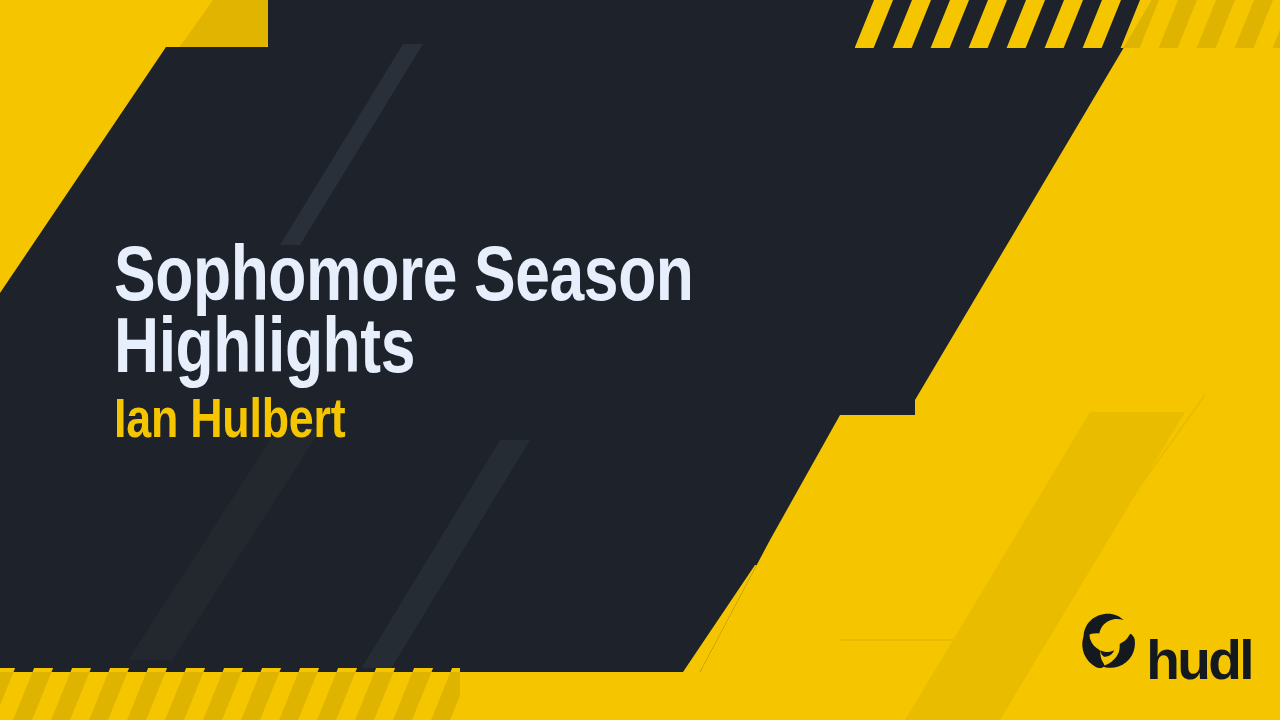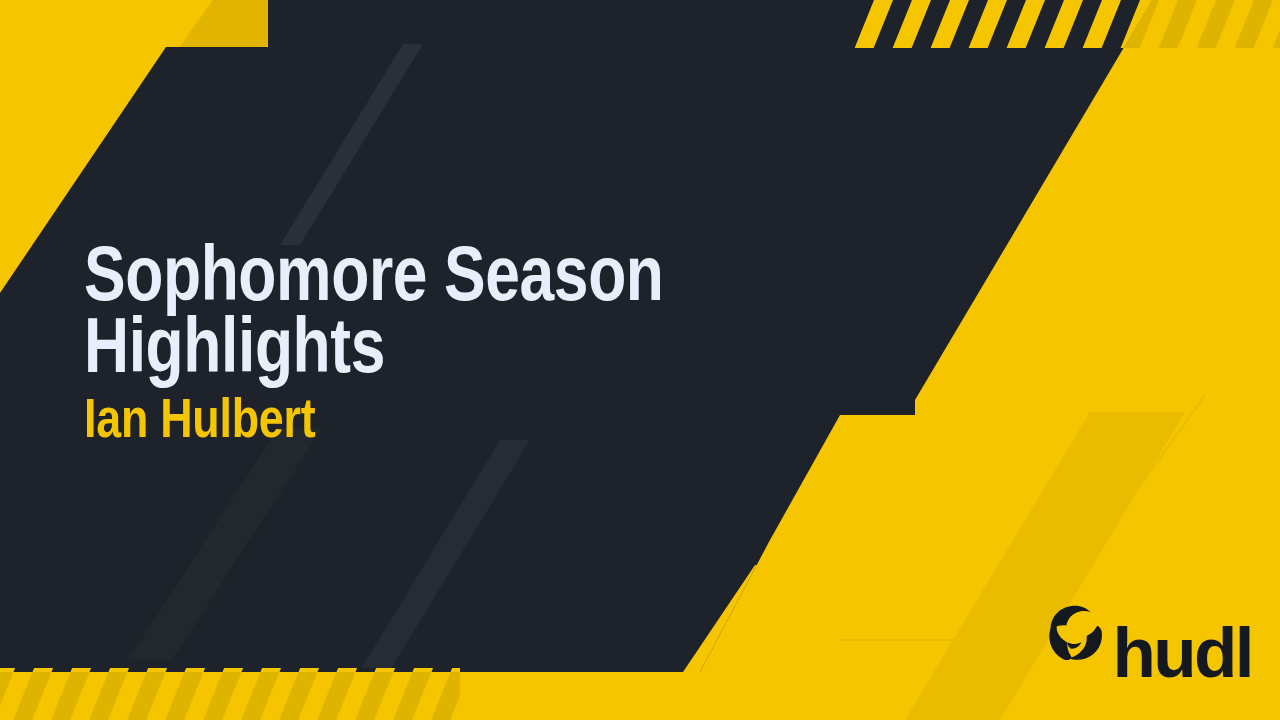--- a/index.html
+++ b/index.html
@@ -25,21 +25,21 @@
     left: 0;
     top: 0;
     width: 1280px;
     height: 720px;
     display: block;
   }
 
   
   #title-block {
     position: absolute;
-    left: 84px;
+    left: 114px;
     top: 238px;
     width: 760px;
     z-index: 20;
     pointer-events: none;
   }
 
   #main-title {
     margin: 0;
     color: #e6effb;
     font-family: "Liberation Sans Narrow", "Liberation Sans", sans-serif;
@@ -74,21 +74,21 @@
     z-index: 30;
     display: flex;
     align-items: center;
     gap: 9px;
   }
   #hudl-logo svg { display: block; }
   #hudl-wordmark {
     color: #14181f;
     font-family: "Liberation Sans", sans-serif;
     font-weight: 700;
-    font-size: 71px;
+    font-size: 55px;
     line-height: 1;
     letter-spacing: -2.6px;
     transform: translateY(-2px);
     margin-top: 44px;
   }
 </style>
 </head>
 <body>
 
 <div id="stage">

